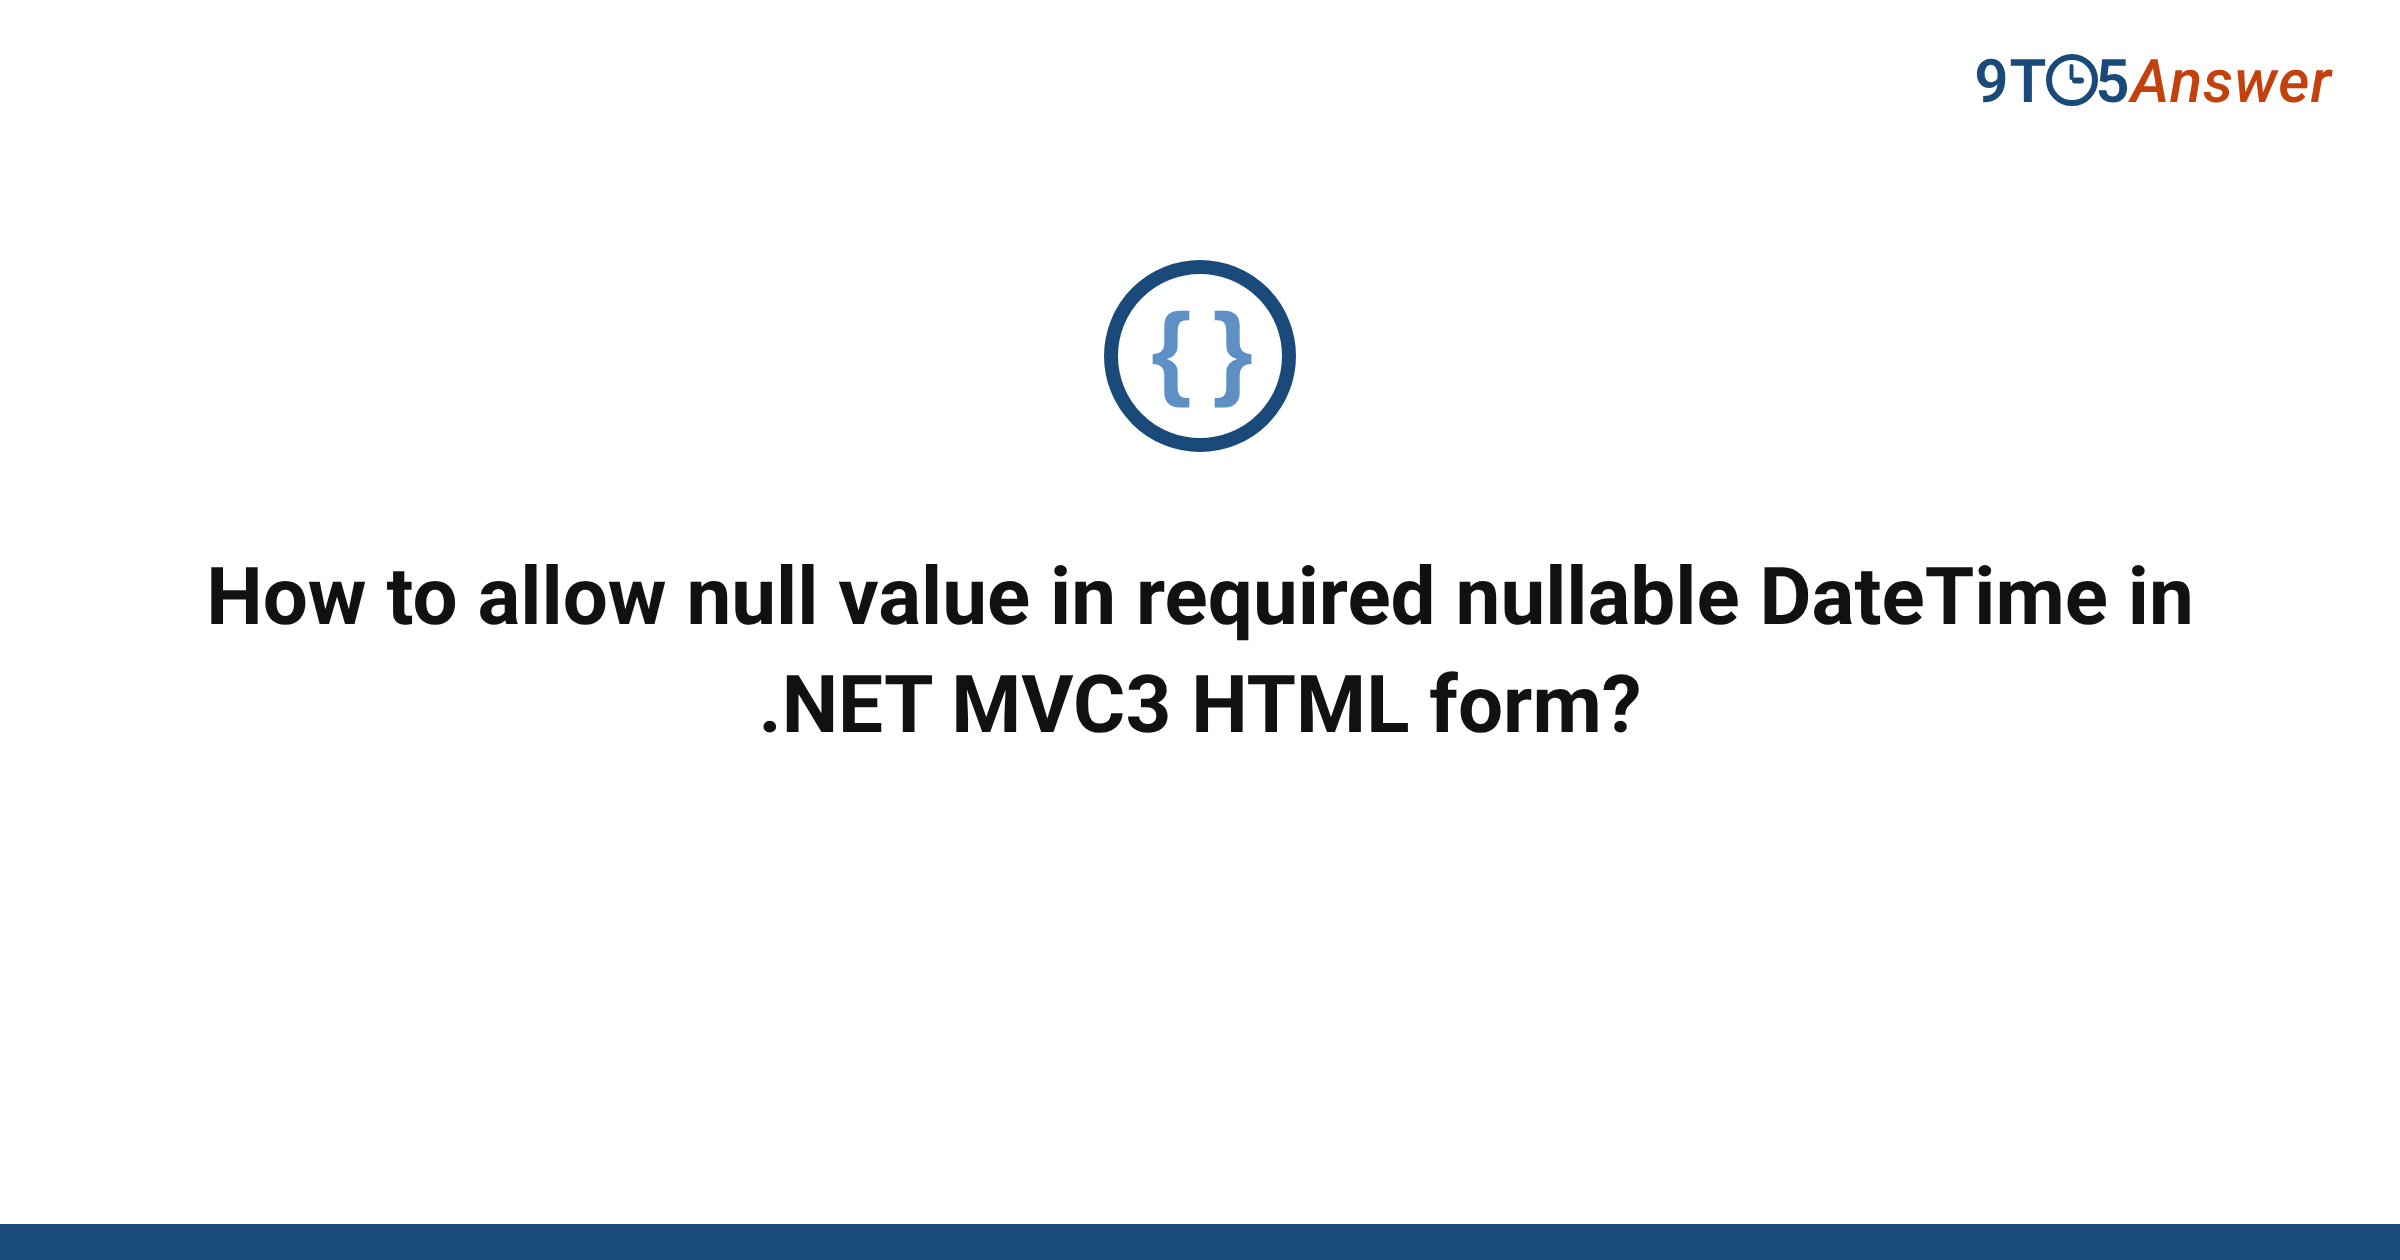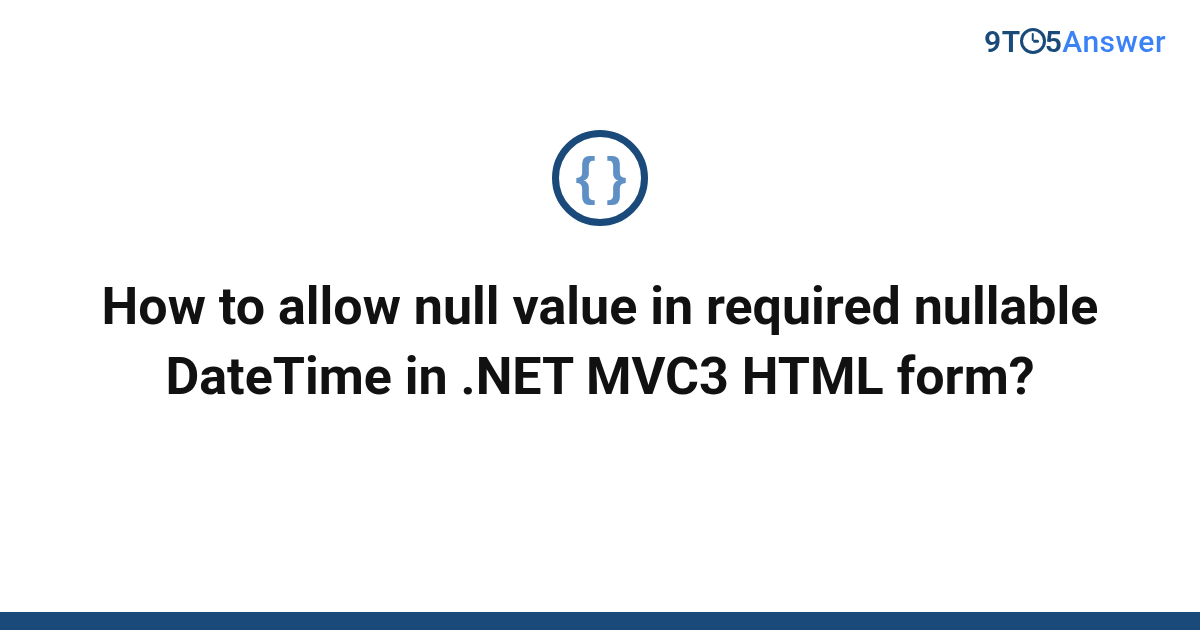--- a/index.html
+++ b/index.html
@@ -47,21 +47,21 @@
     position: absolute;
     left: 50%;
     top: 50%;
     width: 6px;
     height: 2.5px;
     background: #194a7a;
     transform: translateY(-50%);
     border-radius: 2px;
   }
   .brand .five  { color: #194a7a; }
-  .brand .answer { color: #3b82f6; font-weight: 500; }
+  .brand .answer { color: #c2410c; font-weight: 500; font-style: italic; }
 
   .center {
     position: absolute;
     top: 130px;
     left: 0;
     right: 0;
     display: flex;
     flex-direction: column;
     align-items: center;
   }
@@ -80,21 +80,21 @@
     font-family: "Segoe UI", Arial, sans-serif;
     font-size: 52px;
     font-weight: 700;
     color: #5f90c5;
     letter-spacing: -2px;
     line-height: 1;
     transform: translateY(-2px);
   }
 
   .title {
-    font-size: 52px;
+    font-size: 40px;
     font-weight: 700;
     color: #111111;
     text-align: center;
     max-width: 1000px;
     line-height: 1.35;
   }
 
   .footer-bar {
     position: absolute;
     left: 0;

